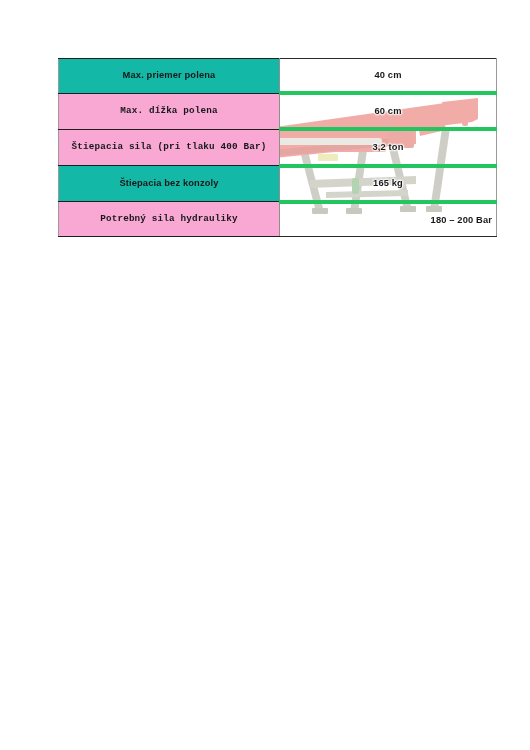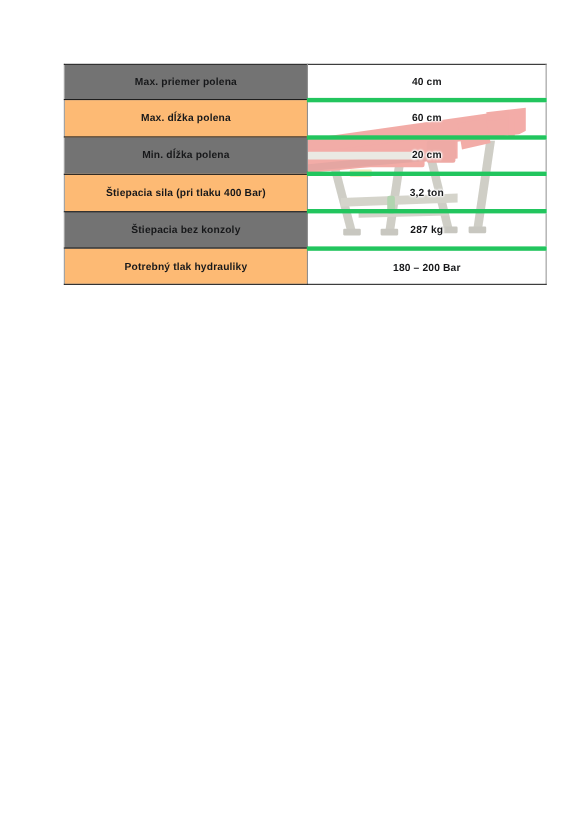--- a/index.html
+++ b/index.html
@@ -57,33 +57,33 @@
     white-space: nowrap;
   }
 
   td.label-cell {
     width: 212px;
     border-top: 1px solid #1d1d1d;
     border-bottom: 1px solid #1d1d1d;
     border-left: 1px solid #9a9a9a;
     border-right: 1px solid #8f8f8f;
   }
-  td.label-cell.light { background: #737373; }
-  td.label-cell.dark  { background: #fdba74; }
+  td.label-cell.light { background: #14b8a6; }
+  td.label-cell.dark  { background: #f9a8d4; font-family: Liberation Mono, monospace; }
 
   td.value-cell {
     width: 208px;
     background: transparent;
     border-top: 1px solid #6f6f6f;
     border-bottom: 4px solid #22c55e;
     border-right: 1px solid #9a9a9a;
     position: relative;
   }
   tr:first-child td.value-cell { border-top: 1px solid #2a2a2a; }
-  tr:last-child  td.value-cell { border-bottom: 1px solid #2a2a2a; }
+  tr:last-child  td.value-cell { border-bottom: 1px solid #2a2a2a; text-align: right; }
 
   .value-text {
     position: relative;
     z-index: 4;
     display: inline-block;
     text-shadow:
       0 0 2px #ffffff, 0 0 2px #ffffff,
       1px 0 2px #ffffff, -1px 0 2px #ffffff,
       0 1px 2px #ffffff, 0 -1px 2px #ffffff;
   }
@@ -185,32 +185,28 @@
       <tbody>
         <tr>
           <td class="label-cell light">Max. priemer polena</td>
           <td class="value-cell"><span class="value-text">40 cm</span></td>
         </tr>
         <tr>
           <td class="label-cell dark">Max. dĺžka polena</td>
           <td class="value-cell"><span class="value-text">60 cm</span></td>
         </tr>
         <tr>
-          <td class="label-cell light">Min. dĺžka polena</td>
-          <td class="value-cell"><span class="value-text">20 cm</span></td>
-        </tr>
-        <tr>
           <td class="label-cell dark">Štiepacia sila (pri tlaku 400 Bar)</td>
           <td class="value-cell"><span class="value-text">3,2 ton</span></td>
         </tr>
         <tr>
           <td class="label-cell light">Štiepacia bez konzoly</td>
-          <td class="value-cell"><span class="value-text">287 kg</span></td>
-        </tr>
-        <tr>
-          <td class="label-cell dark">Potrebný tlak hydrauliky</td>
+          <td class="value-cell"><span class="value-text">165 kg</span></td>
+        </tr>
+        <tr>
+          <td class="label-cell dark">Potrebný sila hydrauliky</td>
           <td class="value-cell"><span class="value-text">180 – 200 Bar</span></td>
         </tr>
       </tbody>
     </table>
 
   </div>
 </div>
 
 </body></html>

